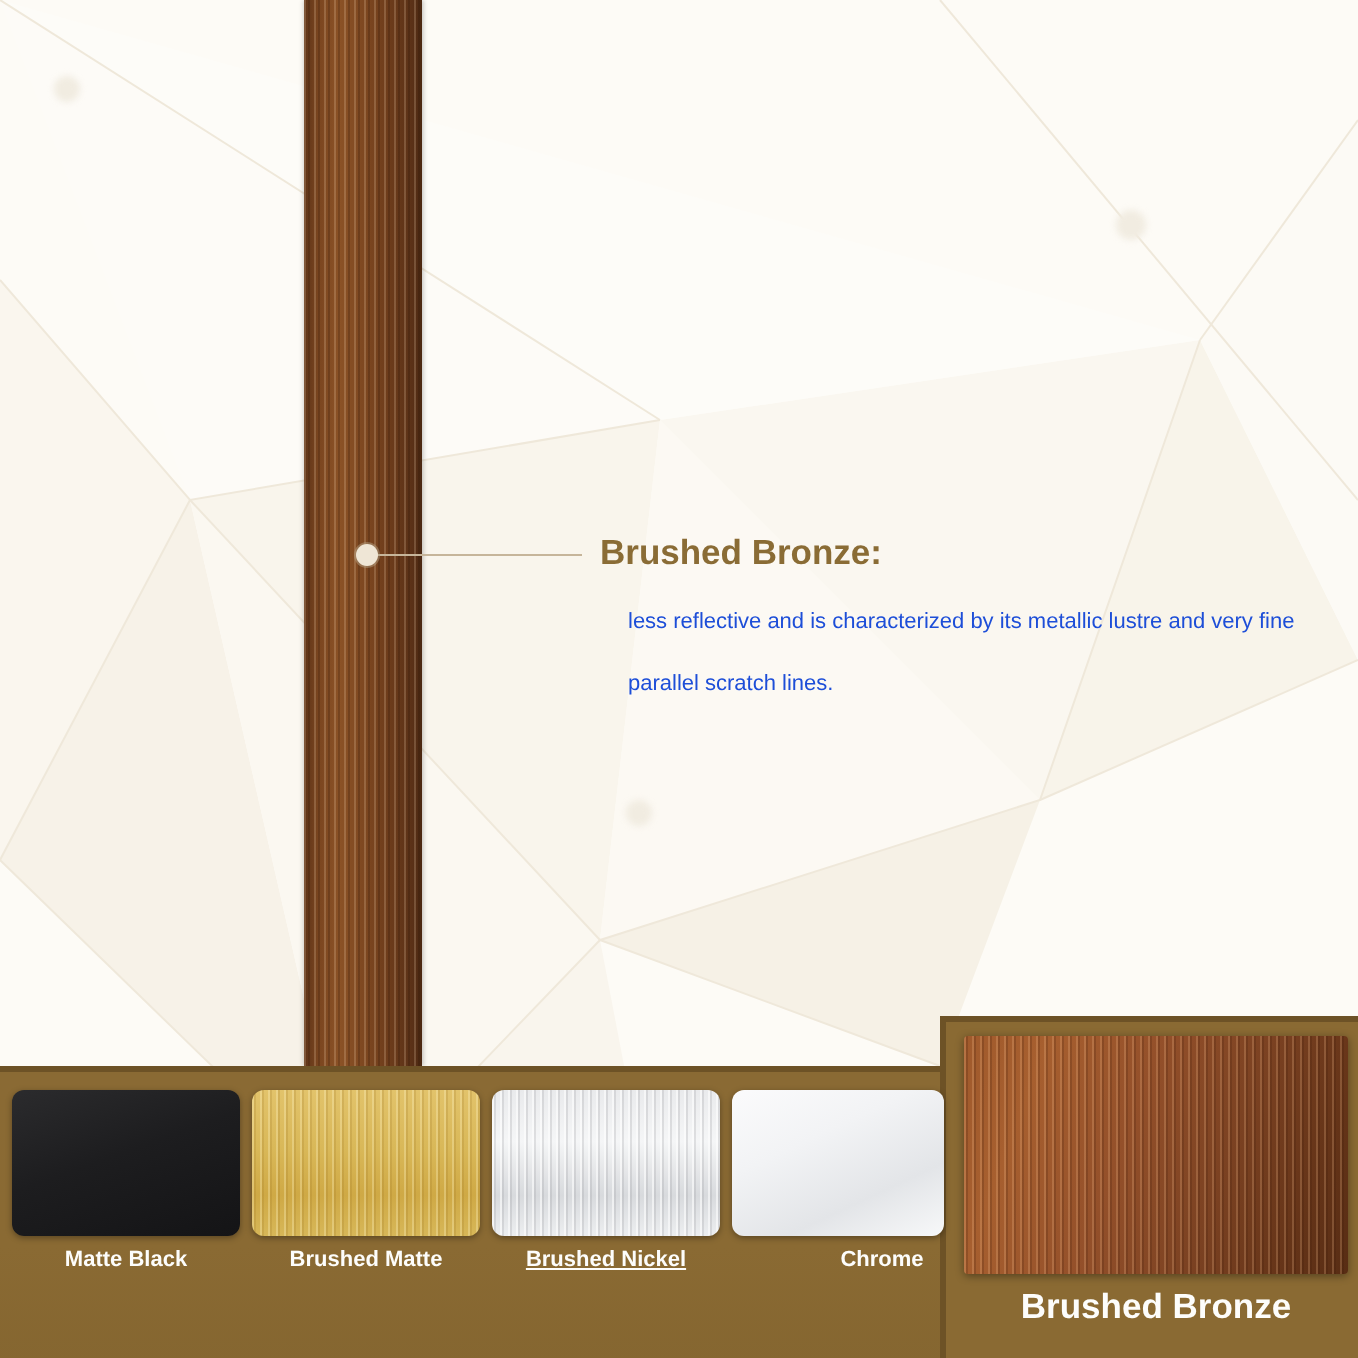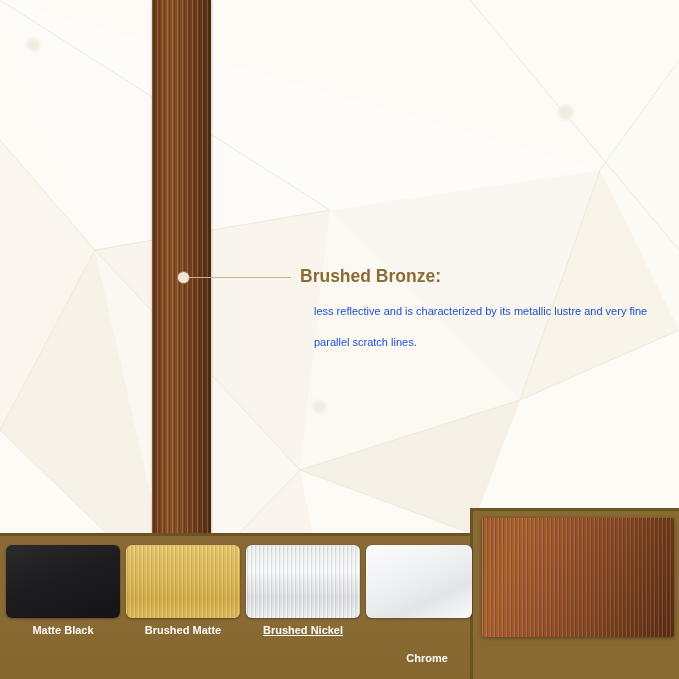--- a/index.html
+++ b/index.html
@@ -200,21 +200,21 @@
     top: 624px;
     font-size: 11px;
     font-weight: bold;
     color: #fdfdfb;
     text-align: center;
     white-space: nowrap;
   }
   .lbl-matte-black    { left: 6px;   width: 114px; }
   .lbl-brushed-gold   { left: 126px; width: 114px; }
   .lbl-brushed-nickel { left: 246px; width: 114px; text-decoration: underline; }
-  .lbl-chrome         { left: 374px; width: 106px; margin-top: 28px; }
+  .lbl-chrome         { left: 388px; width: 106px; }
   .lbl-brushed-bronze {
     position: absolute;
     left: 482px;
     top: 643px;
     width: 192px;
     font-size: 17.5px;
     font-weight: bold;
     color: #fdfdfb;
     text-align: center;
     white-space: nowrap;
@@ -273,14 +273,15 @@
   <div class="swatch sw-matte-black"></div>
   <div class="swatch sw-brushed-gold"></div>
   <div class="swatch sw-brushed-nickel"></div>
   <div class="swatch sw-chrome"></div>
   <div class="swatch sw-brushed-bronze"></div>
 
   <div class="sw-label lbl-matte-black">Matte Black</div>
   <div class="sw-label lbl-brushed-gold">Brushed Matte</div>
   <div class="sw-label lbl-brushed-nickel">Brushed Nickel</div>
   <div class="sw-label lbl-chrome">Chrome</div>
+  <div class="lbl-brushed-bronze">Brushed Bronze</div>
 
 </div>
 
 </body></html>

